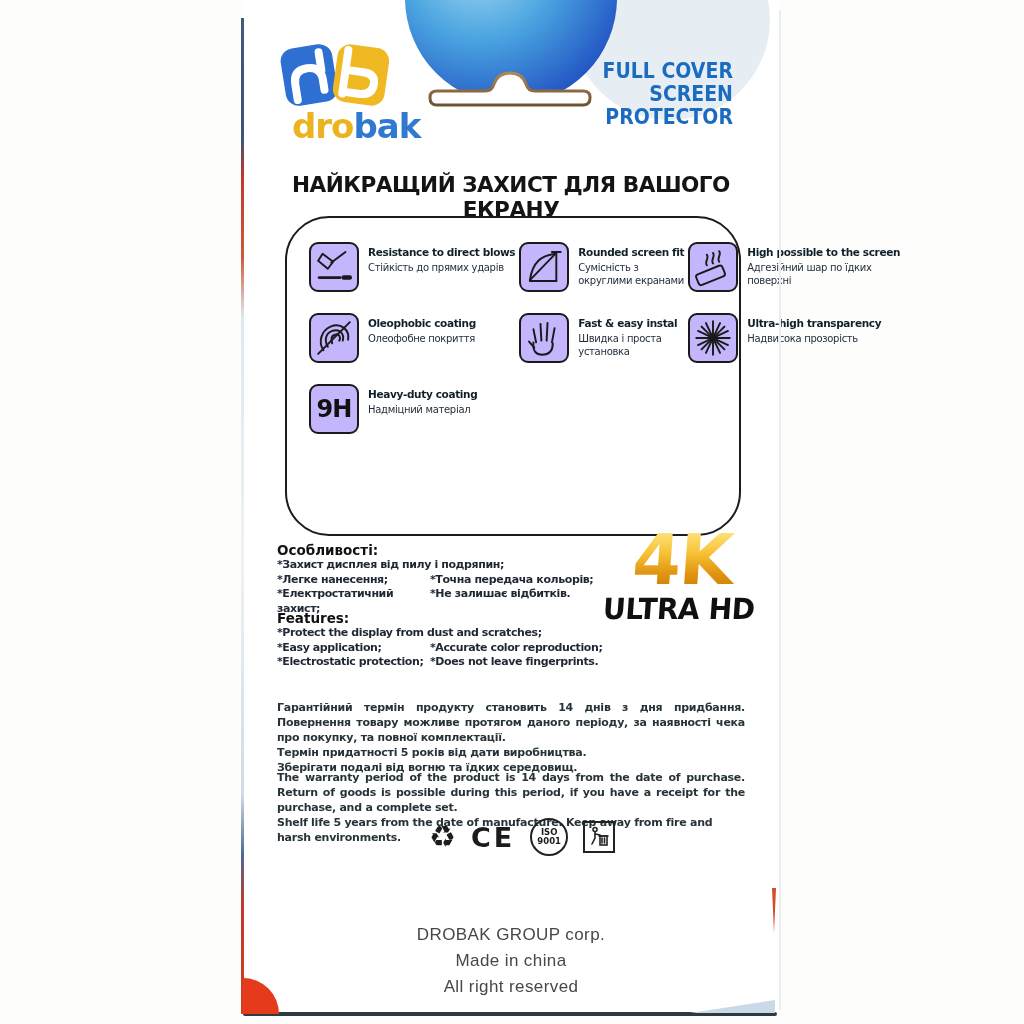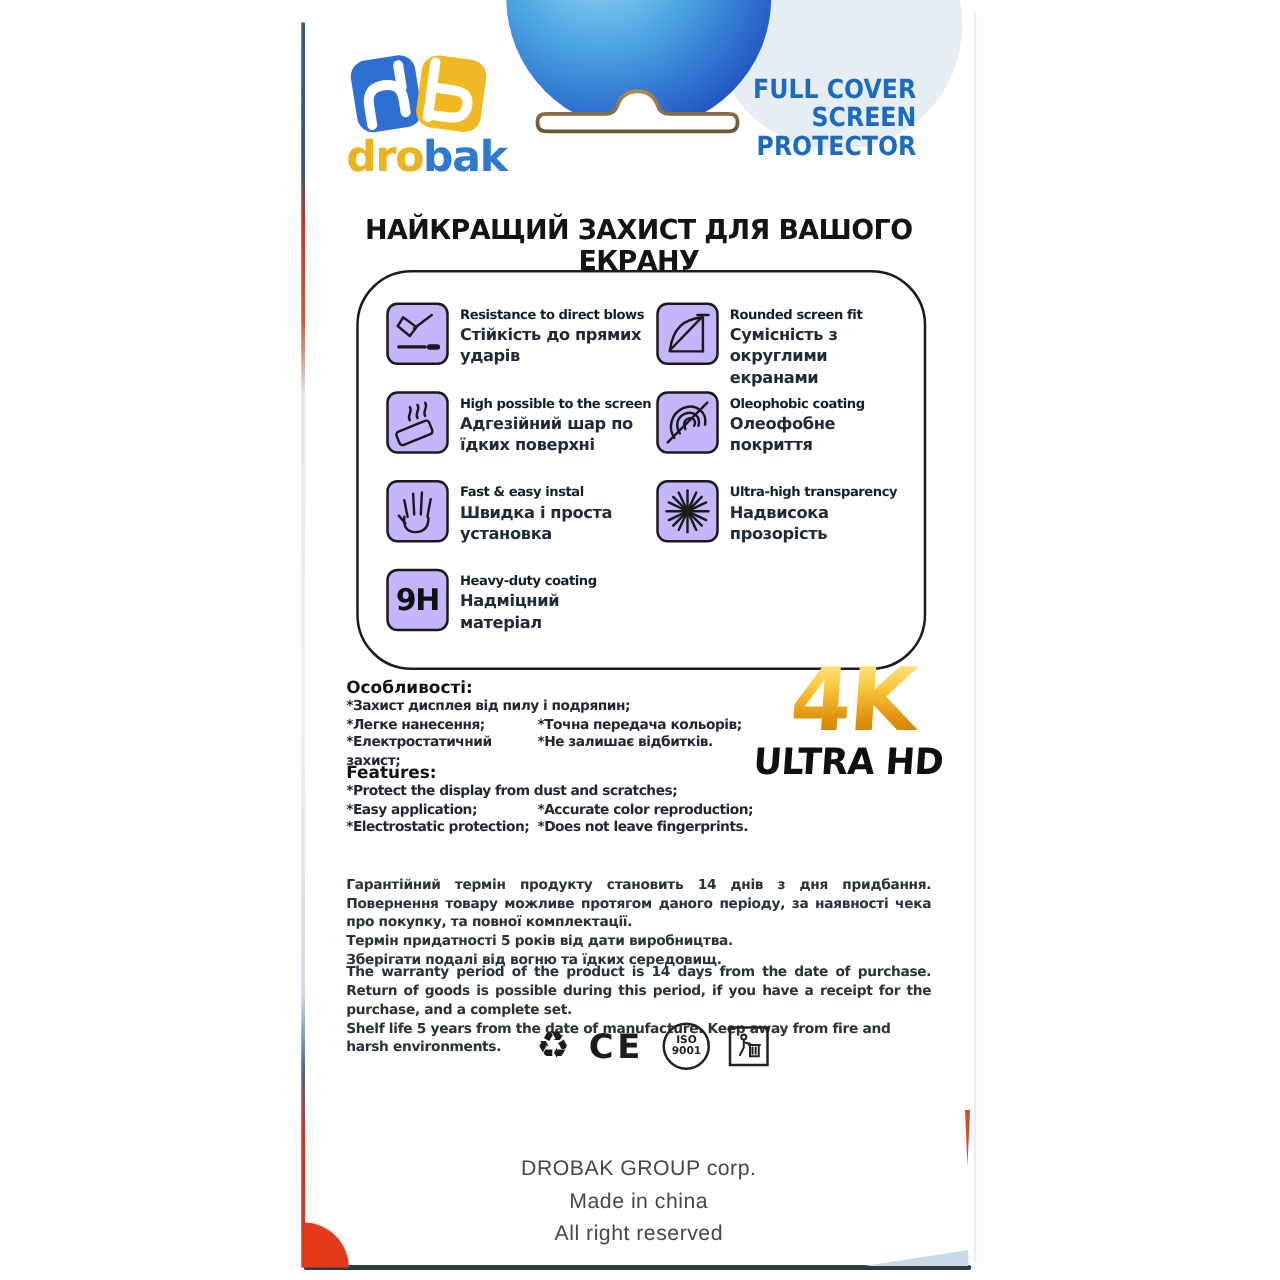--- a/index.html
+++ b/index.html
@@ -16,38 +16,38 @@
     clip-path:polygon(0 0,100% 0,50% 100%);}
   .tri-blue{position:absolute;left:447px;top:1000px;width:85px;height:13px;background:#c9d9e8;
     clip-path:polygon(0 100%,100% 0,100% 100%);}
   
   .swoosh{position:absolute;left:327px;top:-80px;width:200px;height:200px;border-radius:50%;background:#e7eef3;}
   .sphere{position:absolute;left:162px;top:-108px;width:212px;height:212px;border-radius:50%;
     background:radial-gradient(circle at 35% 32%,#a8dcf4 0%,#4aa4e0 40%,#2356c4 78%,#1b2f9e 100%);}
   .hangtab{position:absolute;left:182px;top:66px;}
   
   .logo{position:absolute;left:34px;top:42px;}
-  .wordmark{position:absolute;left:34px;top:106px;font-size:34px;font-weight:bold;letter-spacing:-1px;}
+  .wordmark{position:absolute;left:49px;top:106px;font-size:34px;font-weight:bold;letter-spacing:-1px;}
   .wm-l{color:#eab31f;} .wm-r{color:#2f7ad0;}
   .ptype{position:absolute;right:46px;top:60px;text-align:right;color:#1b6cc0;font-weight:800;
     font-size:21px;line-height:23px;transform:scaleX(.9);transform-origin:right top;letter-spacing:0;}
   .tagline{position:absolute;left:0;top:172px;width:536px;text-align:center;color:#141414;
     font-weight:800;font-size:22px;letter-spacing:-.5px;transform:scaleX(.98);}
   
   .panel{position:absolute;left:42px;top:216px;width:456px;height:320px;border:2.5px solid #1c1c1c;
     border-radius:44px;box-sizing:border-box;padding:24px 8px 10px 22px;
-    display:grid;grid-template-columns:1fr 1fr;grid-auto-rows:71px;column-gap:4px;}
+    display:grid;grid-template-columns:1fr 1fr 1fr;grid-auto-rows:71px;column-gap:4px;}
   .feat{display:flex;align-items:flex-start;}
   .ibox{flex:none;width:50px;height:50px;border:2.2px solid #1a1a1a;border-radius:9px;box-sizing:border-box;
     display:flex;align-items:center;justify-content:center;margin-right:9px;background:#c4b5fd;}
   .ibox svg{stroke:#1a1a1a;fill:none;stroke-width:2.2;stroke-linecap:round;stroke-linejoin:round;}
   .nineh{font-size:24px;font-weight:700;color:#111;letter-spacing:-1px;}
   .ftxt{padding-top:4px;}
   .ftxt .en{font-size:10.5px;font-weight:bold;color:#10202b;white-space:nowrap;letter-spacing:-.35px;}
-  .ftxt .ua{font-size:13px;font-weight:bold;color:#1d2a38;letter-spacing:-.3px;line-height:1.3;margin-top:3px;max-width:146px;}
+  .ftxt .ua{font-size:10px;font-weight:normal;color:#1d2a38;letter-spacing:-.3px;line-height:1.3;margin-top:3px;max-width:146px;}
   
   .hl{position:absolute;left:34px;width:350px;color:#1e2733;}
   .hl .hd{font-size:13.5px;font-weight:bold;color:#111;}
   .hl .ln{font-size:11px;font-weight:bold;letter-spacing:-.4px;line-height:1.32;}
   .hl .cols{display:grid;grid-template-columns:153px 1fr;}
   .hl-ua{top:542px;} .hl-en{top:610px;}
   
   .badge4k{position:absolute;left:352px;top:528px;width:172px;text-align:center;transform:skewX(-4deg);}
   .fourk{font-size:70px;line-height:64px;font-weight:800;letter-spacing:-2px;
     background:linear-gradient(180deg,#ffe88a 0%,#f7c337 38%,#e09310 72%,#c77f00 100%);

